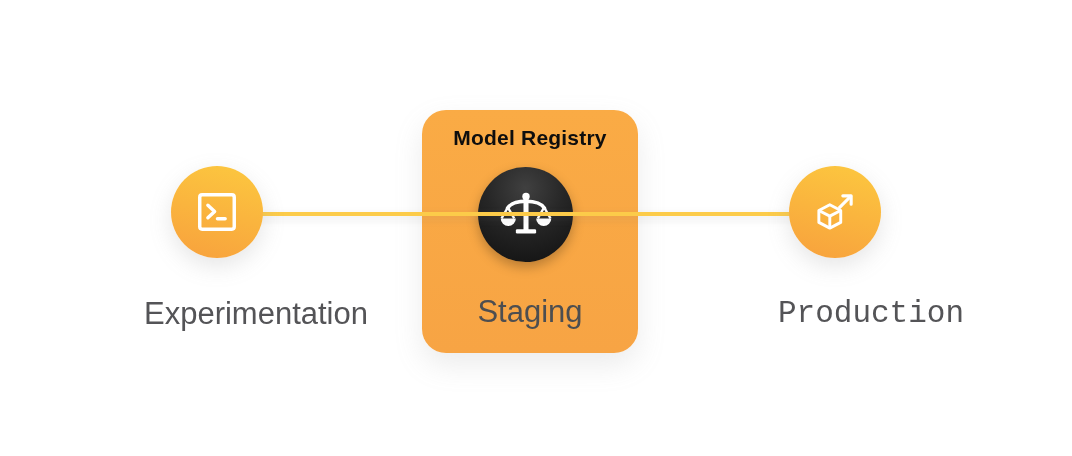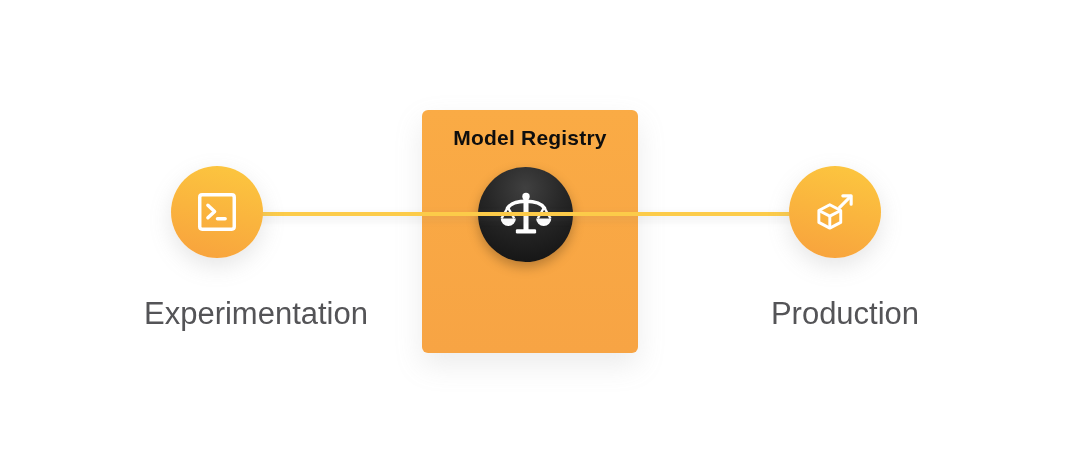--- a/index.html
+++ b/index.html
@@ -45,21 +45,21 @@
   .node-right { left: 789px; top: 166px; }
   .node svg { display: block; }
 
   
   .card {
     position: absolute;
     left: 422px;
     top: 110px;
     width: 216px;
     height: 243px;
-    border-radius: 6px;
+    border-radius: 24px;
     background: linear-gradient(180deg, #FAAB45 0%, #F7A444 100%);
     box-shadow: 0 12px 28px rgba(150,150,150,0.18);
     z-index: 1;
   }
   .card-title {
     position: absolute;
     left: 0;
     top: 16px;
     width: 100%;
     text-align: center;
@@ -100,21 +100,21 @@
     position: absolute;
     top: 296px;
     font-size: 31px;
     font-weight: 400;
     color: #545457;
     text-align: center;
     white-space: nowrap;
     z-index: 3;
   }
   .label-left  { left: 0;   width: 440px; padding-left: 36px; }
-  .label-right { left: 650px; width: 390px; }
+  .label-right { left: 676px; width: 390px; font-family: Liberation Mono, monospace; }
 </style>
 </head>
 <body>
 
 <div class="canvas">
 
   <div class="connector"></div>
 
   <div class="node node-left">
     <svg width="46" height="46" viewBox="0 0 48 48" fill="none">
@@ -131,20 +131,21 @@
         <circle cx="32" cy="10" r="4.4" fill="#FFFFFF"></circle>
         <path d="M32 12 L32 50" stroke="#FFFFFF" stroke-width="6"></path>
         <rect x="20" y="49" width="24" height="5" rx="1.5" fill="#FFFFFF"></rect>
         <path d="M10 24 C 17 13, 47 13, 54 24" stroke="#FFFFFF" stroke-width="4" stroke-linecap="round"></path>
         <path d="M10.5 23 L3 36 M10.5 23 L18 36" stroke="#FFFFFF" stroke-width="2.8"></path>
         <path d="M2 36 A 9 9 0 0 0 20 36 Z" fill="#FFFFFF"></path>
         <path d="M53.5 23 L46 36 M53.5 23 L61 36" stroke="#FFFFFF" stroke-width="2.8"></path>
         <path d="M44 36 A 9 9 0 0 0 62 36 Z" fill="#FFFFFF"></path>
       </svg>
     </div>
+    <div class="card-label">Staging</div>
   </div>
 
   <div class="node node-right">
     <svg width="50" height="50" viewBox="0 0 48 48" fill="none">
       <path d="M19 17 L29.5 22.5 L29.5 34 L19 39.5 L8.5 34 L8.5 22.5 Z" stroke="#FFFFFF" stroke-width="2.8" stroke-linejoin="round"></path>
       <path d="M8.5 22.5 L19 28 L29.5 22.5" stroke="#FFFFFF" stroke-width="2.8" stroke-linejoin="round"></path>
       <path d="M19 28 L19 39.5" stroke="#FFFFFF" stroke-width="2.8"></path>
       <path d="M28.5 19.5 L39 9" stroke="#FFFFFF" stroke-width="3" stroke-linecap="round"></path>
       <path d="M31.5 8.5 L39.5 8.5 L39.5 16.5" stroke="#FFFFFF" stroke-width="3" stroke-linecap="round" stroke-linejoin="round"></path>
     </svg>

